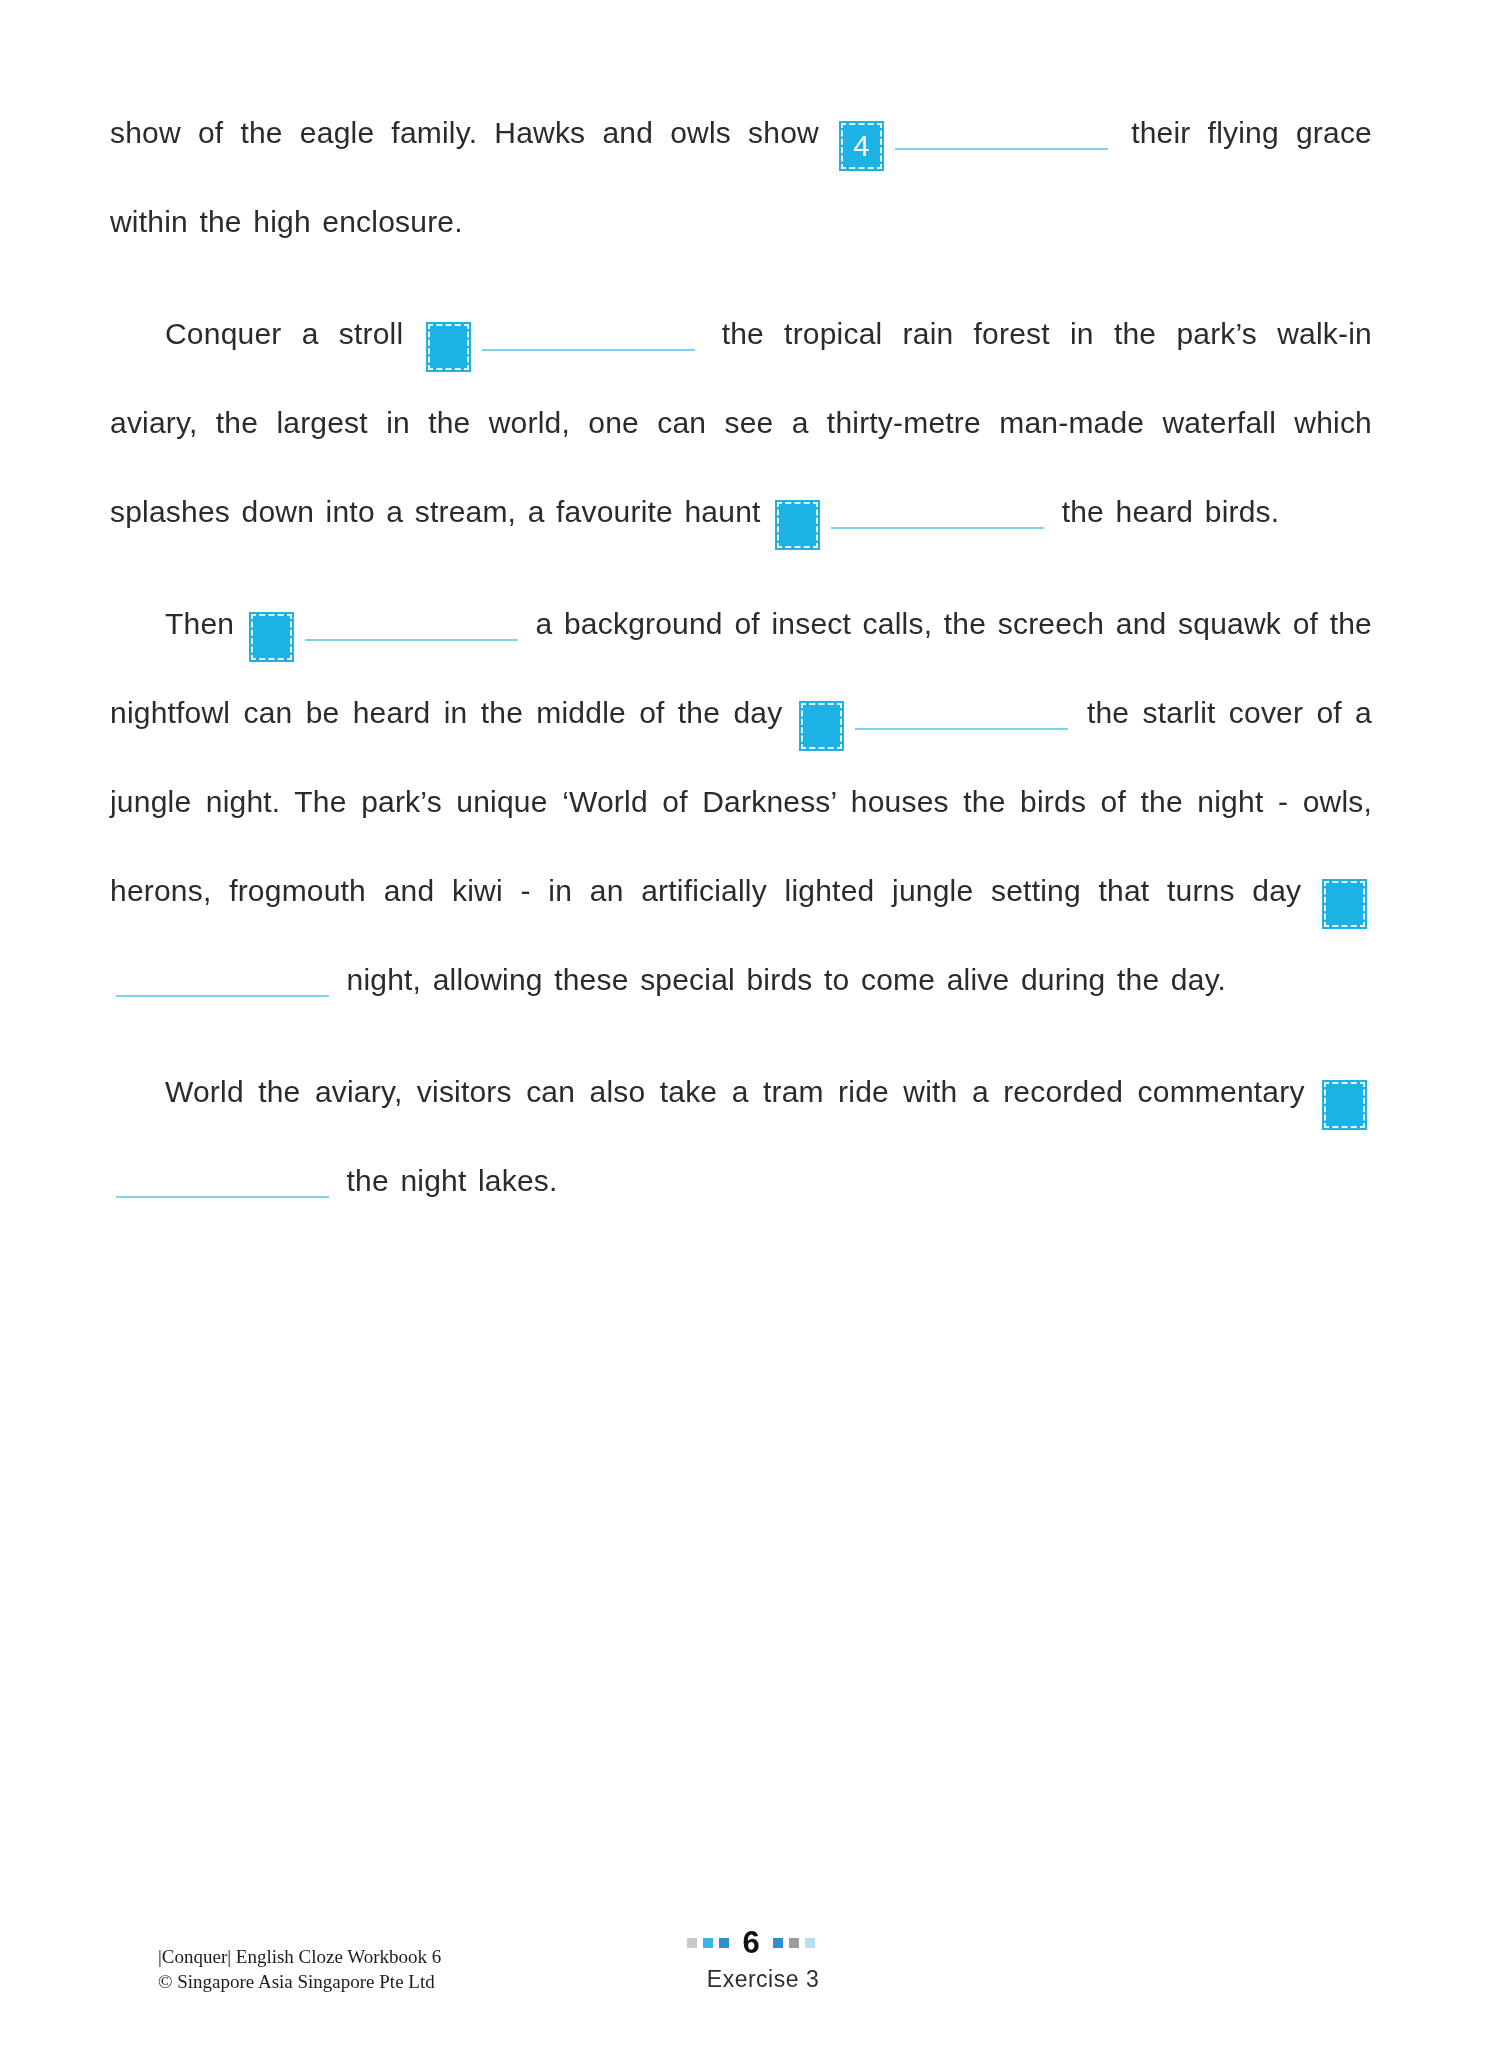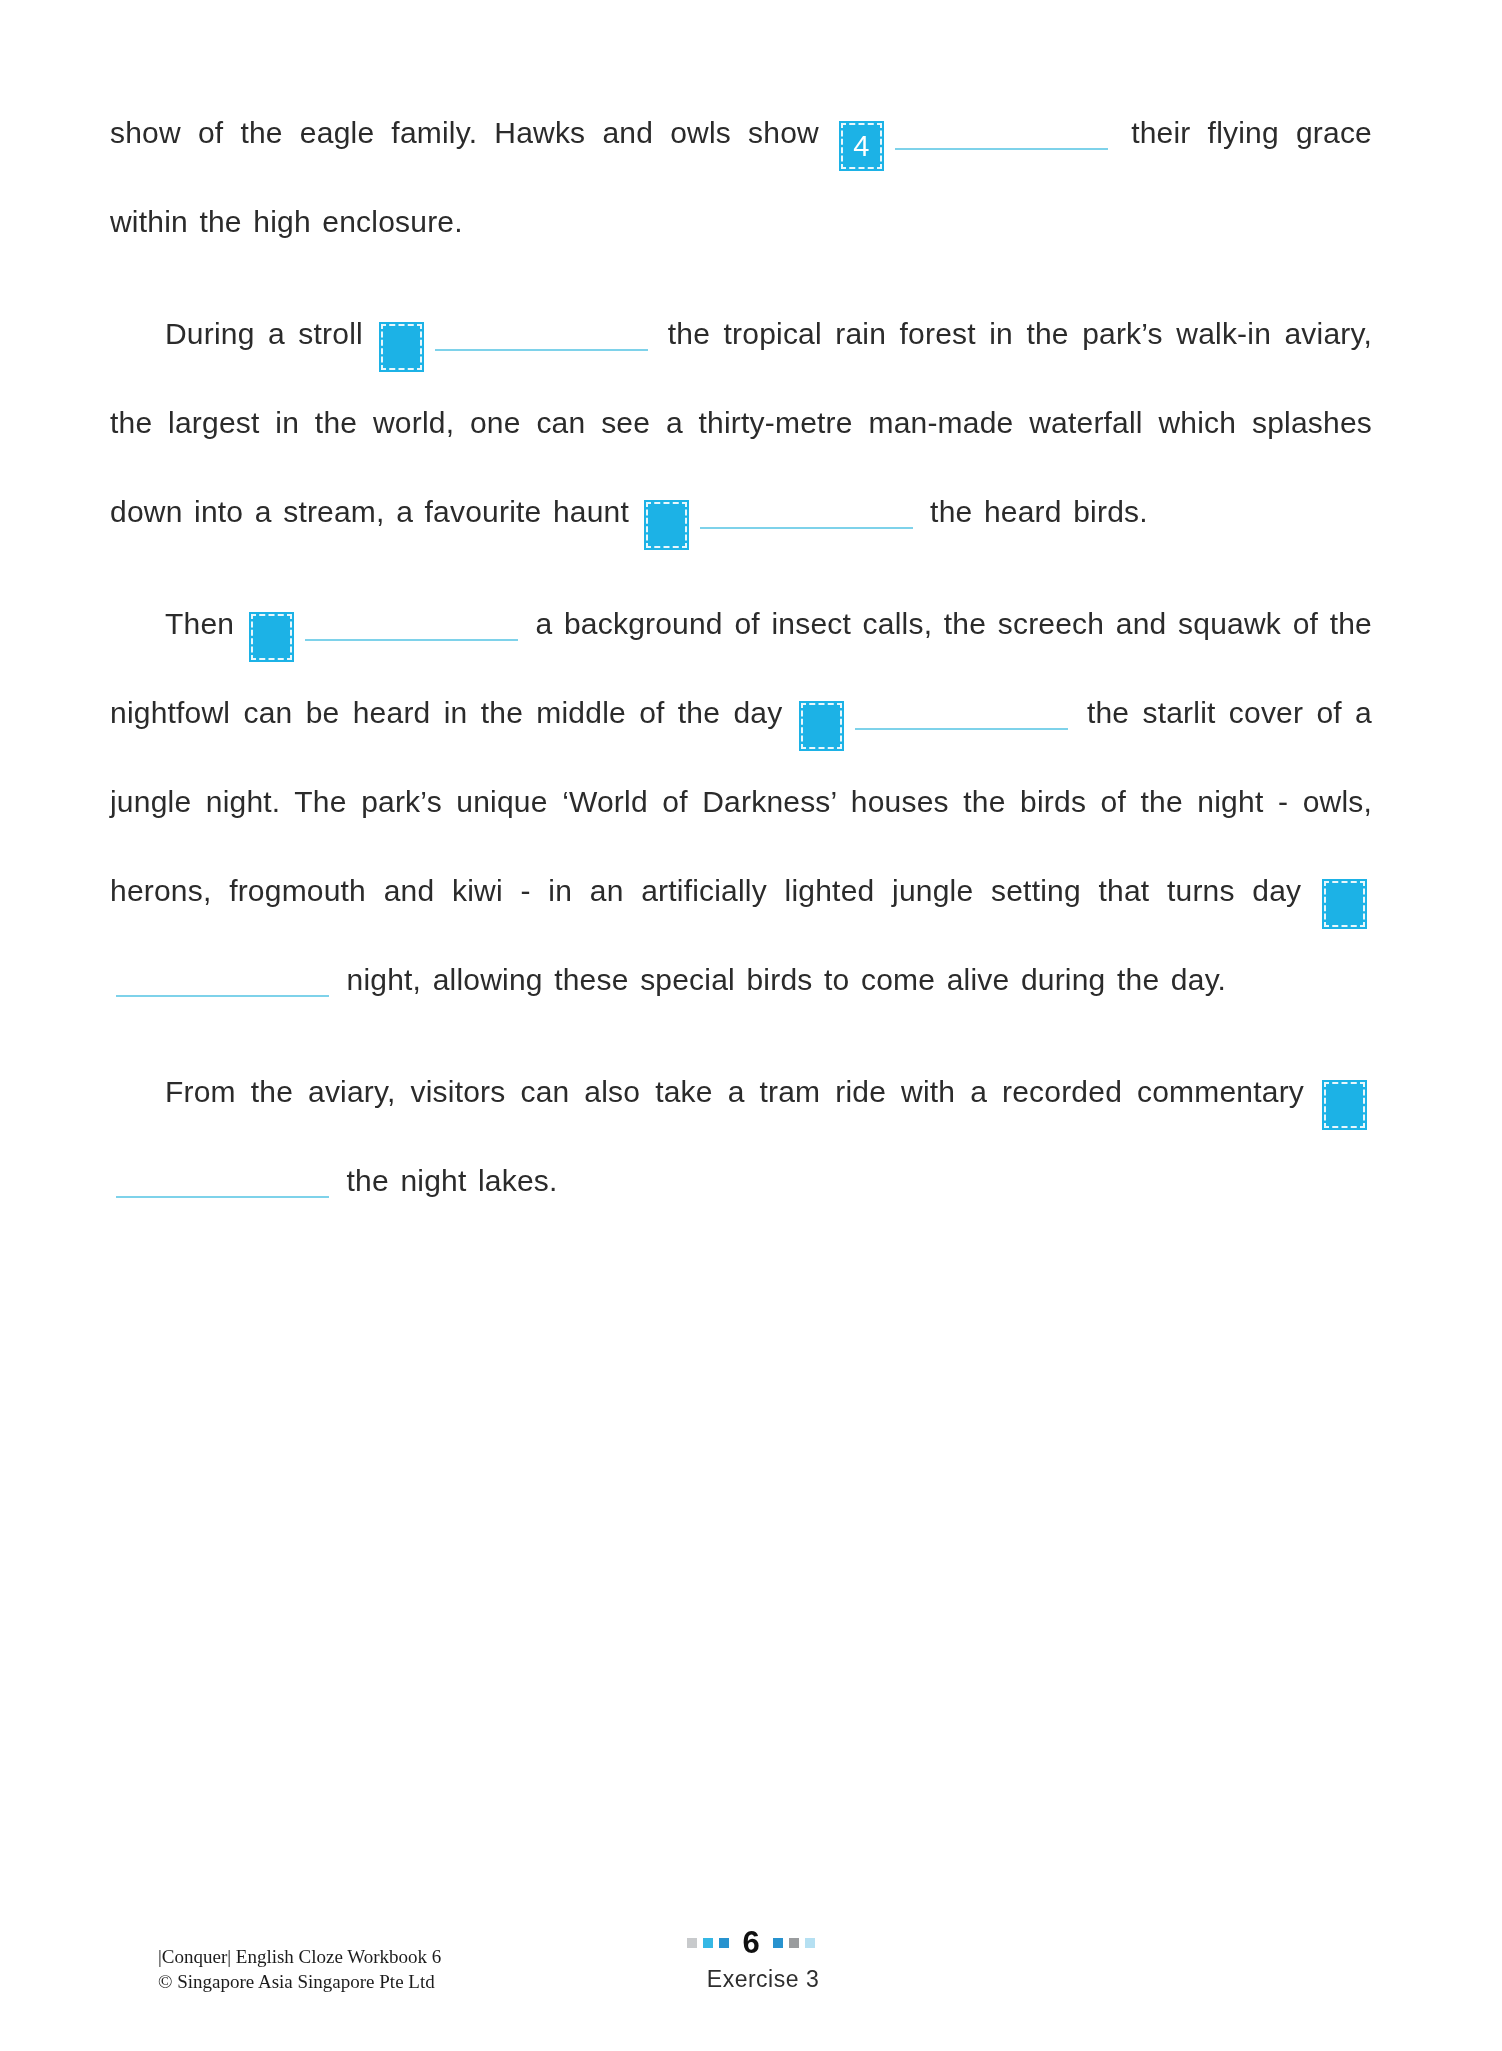--- a/index.html
+++ b/index.html
@@ -106,23 +106,23 @@
     padding-left: 24px;
   }
 </style>
 </head>
 <body>
 
 <div class="page">
 
   <main class="passage" id="passage">
       <p><span>show of the eagle family. Hawks and owls show </span><span class="badge">4</span><span class="blank"></span> <span>their flying grace within the high enclosure. </span></p>
-      <p class="indent"><span>During a stroll </span><span class="badge">5</span><span class="blank"></span> <span>the tropical rain forest in the park’s walk-in aviary, the largest in the world, one can see a thirty-metre man-made waterfall which splashes down into a stream, a favourite haunt </span><span class="badge">6</span><span class="blank"></span> <span>the heard birds. </span></p>
+      <p class="indent"><span>Conquer a stroll </span><span class="badge">5</span><span class="blank"></span> <span>the tropical rain forest in the park’s walk-in aviary, the largest in the world, one can see a thirty-metre man-made waterfall which splashes down into a stream, a favourite haunt </span><span class="badge">6</span><span class="blank"></span> <span>the heard birds. </span></p>
       <p class="indent"><span>Then </span><span class="badge">7</span><span class="blank"></span> <span>a background of insect calls, the screech and squawk of the nightfowl can be heard in the middle of the day </span><span class="badge">8</span><span class="blank"></span> <span>the starlit cover of a jungle night. The park’s unique ‘World of Darkness’ houses the birds of the night - owls, herons, frogmouth and kiwi - in an artificially lighted jungle setting that turns day </span><span class="badge">9</span><span class="blank"></span> <span>night, allowing these special birds to come alive during the day. </span></p>
-      <p class="indent"><span>From the aviary, visitors can also take a tram ride with a recorded commentary </span><span class="badge">10</span><span class="blank"></span> <span>the night lakes. </span></p>
+      <p class="indent"><span>World the aviary, visitors can also take a tram ride with a recorded commentary </span><span class="badge">10</span><span class="blank"></span> <span>the night lakes. </span></p>
     </main>
 
   <footer>
     <div class="footer-left">
       <div>|Conquer| English Cloze Workbook 6</div>
       <div>© Singapore Asia Singapore Pte Ltd</div>
     </div>
 
     <div class="footer-center">
       <div class="pageno-row">

